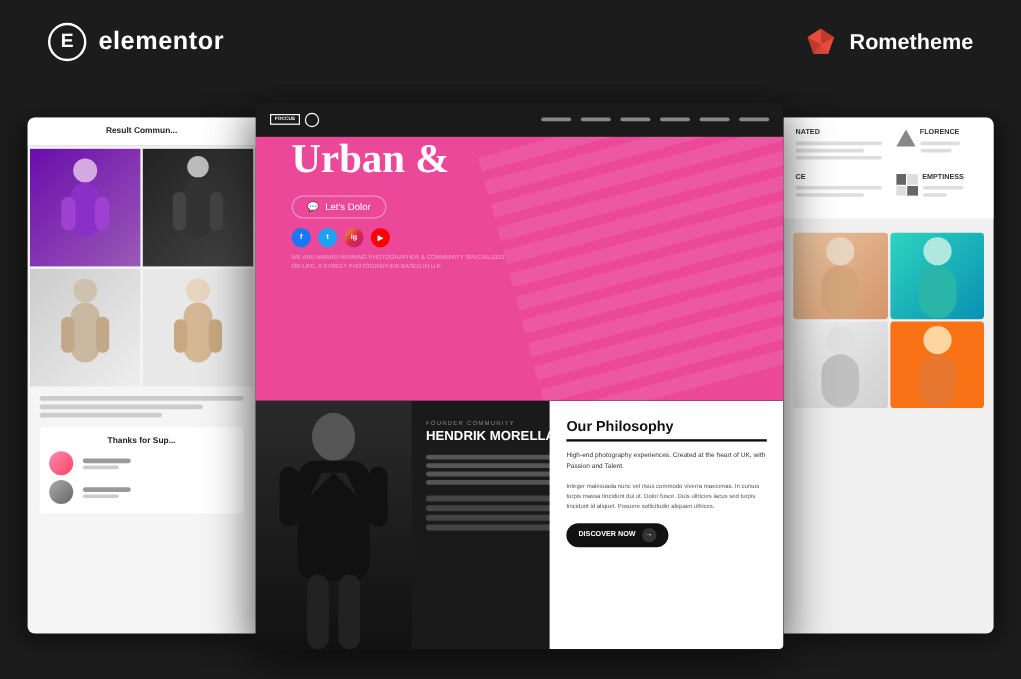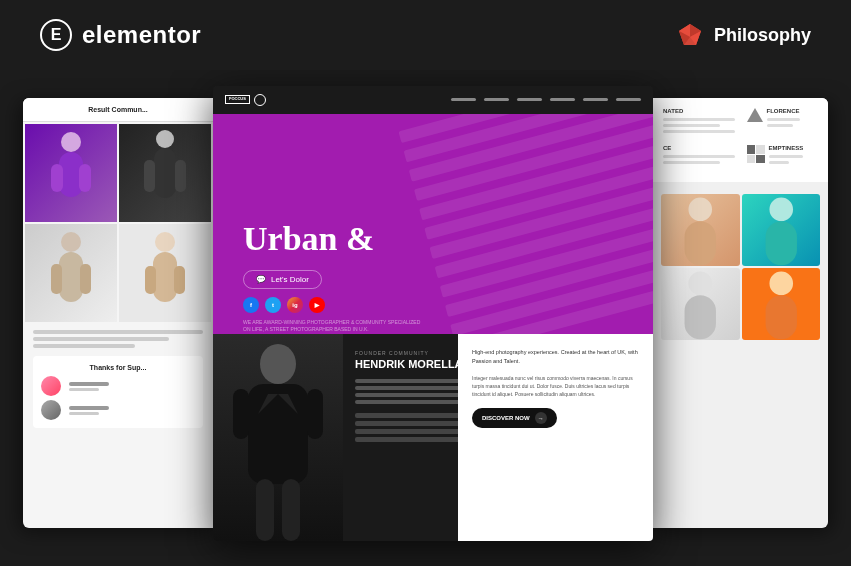--- a/index.html
+++ b/index.html
@@ -54,21 +54,21 @@
       display: flex;
       align-items: center;
       justify-content: center;
       color: white;
       font-size: 16px;
       font-weight: bold;
     }
 
     .elementor-text {
       color: white;
-      font-size: 24px;
+      font-size: 21px;
       font-weight: 600;
       letter-spacing: 0.5px;
     }
 
     .rometheme-logo {
       display: flex;
       align-items: center;
       gap: 10px;
       color: white;
       font-size: 18px;
@@ -259,26 +259,26 @@
 
     .nav-link-item {
       height: 3px;
       width: 25px;
       background: #888;
       border-radius: 2px;
     }
 
     
     .hero-section {
-      background: #a21caf;
+      background: #ec4899;
       height: 220px;
       position: relative;
       overflow: hidden;
       display: flex;
-      align-items: flex-end;
+      align-items: flex-start;
       justify-content: center;
     }
 
     .hero-content {
       position: relative;
       z-index: 2;
       text-align: left;
       padding-left: 30px;
       padding-right: 20px;
       width: 100%;
@@ -573,21 +573,21 @@
       <span class="elementor-text">elementor</span>
     </div>
     <div class="rometheme-logo">
       <svg class="rometheme-icon" viewBox="0 0 28 28" fill="none">
         <path d="M14 3 L25 10 L20 24 L8 24 L3 10 Z" fill="#e74c3c" opacity="0.9"></path>
         <path d="M14 3 L25 10 L14 16 Z" fill="#c0392b"></path>
         <path d="M14 3 L3 10 L14 16 Z" fill="#e74c3c"></path>
         <path d="M3 10 L14 16 L8 24 Z" fill="#c0392b"></path>
         <path d="M25 10 L20 24 L14 16 Z" fill="#e74c3c"></path>
       </svg>
-      <span>Philosophy</span>
+      <span>Rometheme</span>
     </div>
   </div>
 
   <div class="preview-area">
 
     <div class="left-panel">
       <div class="left-panel-header">
         <span>Result Commun...</span>
       </div>
 
@@ -739,20 +739,21 @@
             <div style="margin-top:6px;">
               <div class="text-line full" style="background:#444; height:5px;"></div>
             </div>
             <div class="text-line full" style="background:#444; height:5px;"></div>
             <div class="text-line medium" style="background:#444; height:5px;"></div>
             <div class="text-line full" style="background:#444; height:5px;"></div>
           </div>
         </div>
 
         <div class="philosophy-section">
+          <div class="philosophy-heading">Our Philosophy</div>
           <div class="philosophy-text">High-end photography experiences. Created at the heart of UK, with Passion and Talent.</div>
           <div class="philosophy-subtext">Integer malesuada nunc vel risus commodo viverra maecenas. In cursus turpis massa tincidunt dui ut. Dolor fusce. Duis ultricies lacus sed turpis tincidunt id aliquet. Posuere sollicitudin aliquam ultrices.</div>
           <div class="discover-btn">
             <span>DISCOVER NOW</span>
             <div class="discover-arrow">→</div>
           </div>
         </div>
       </div>
 
     </div>

